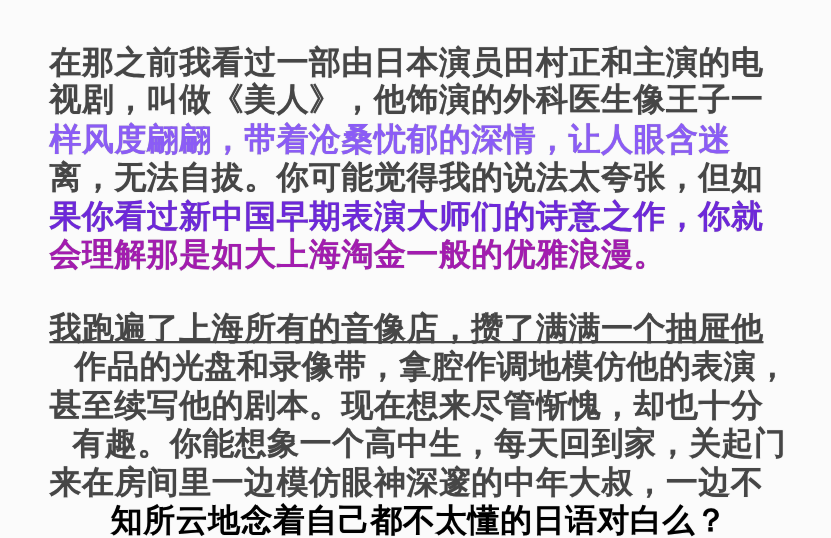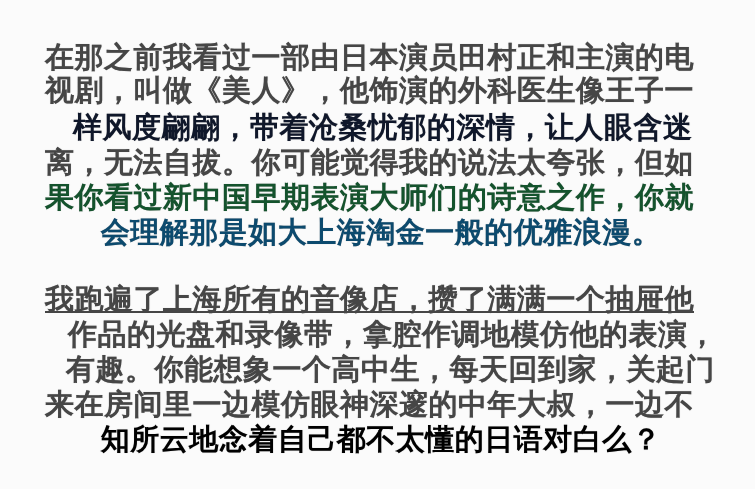--- a/index.html
+++ b/index.html
@@ -34,27 +34,28 @@
   }
 </style>
 </head>
 <body style="background: rgb(251, 251, 251);">
 
 <div class="article">
 
   <div class="paragraph">
     <div class="text-line" style="color: rgb(70, 70, 70);">在那之前我看过一部由日本演员田村正和主演的电</div>
     <div class="text-line" style="color: rgb(70, 70, 70); font-family: Liberation Mono, monospace;">视剧，叫做《美人》，他饰演的外科医生像王子一</div>
-    <div class="text-line" style="color: #0f172a; margin-left: 28px;">样风度翩翩，带着沧桑忧郁的深情，让人眼含迷</div>
+    <div class="text-line" style="color: #8b5cf6;">样风度翩翩，带着沧桑忧郁的深情，让人眼含迷</div>
     <div class="text-line" style="color: rgb(70, 70, 70);">离，无法自拔。你可能觉得我的说法太夸张，但如</div>
-    <div class="text-line" style="color: #14532d;">果你看过新中国早期表演大师们的诗意之作，你就</div>
-    <div class="text-line" style="color: #0c4a6e; text-align: center;">会理解那是如大上海淘金一般的优雅浪漫。</div>
+    <div class="text-line" style="color: #6d28d9;">果你看过新中国早期表演大师们的诗意之作，你就</div>
+    <div class="text-line" style="color: #a21caf;">会理解那是如大上海淘金一般的优雅浪漫。</div>
   </div>
 
   <div class="paragraph">
     <div class="text-line" style="color: rgb(70, 70, 70); text-decoration: underline;">我跑遍了上海所有的音像店，攒了满满一个抽屉他</div>
     <div class="text-line" style="color: rgb(70, 70, 70); text-align: right;">作品的光盘和录像带，拿腔作调地模仿他的表演，</div>
+    <div class="text-line" style="color: rgb(70, 70, 70);">甚至续写他的剧本。现在想来尽管惭愧，却也十分</div>
     <div class="text-line" style="color: rgb(70, 70, 70); margin-left: 21px;">有趣。你能想象一个高中生，每天回到家，关起门</div>
     <div class="text-line" style="color: rgb(70, 70, 70);">来在房间里一边模仿眼神深邃的中年大叔，一边不</div>
     <div class="text-line" style="color: #000000; text-align: center;">知所云地念着自己都不太懂的日语对白么？</div>
   </div>
 
 </div>
 
 </body></html>

